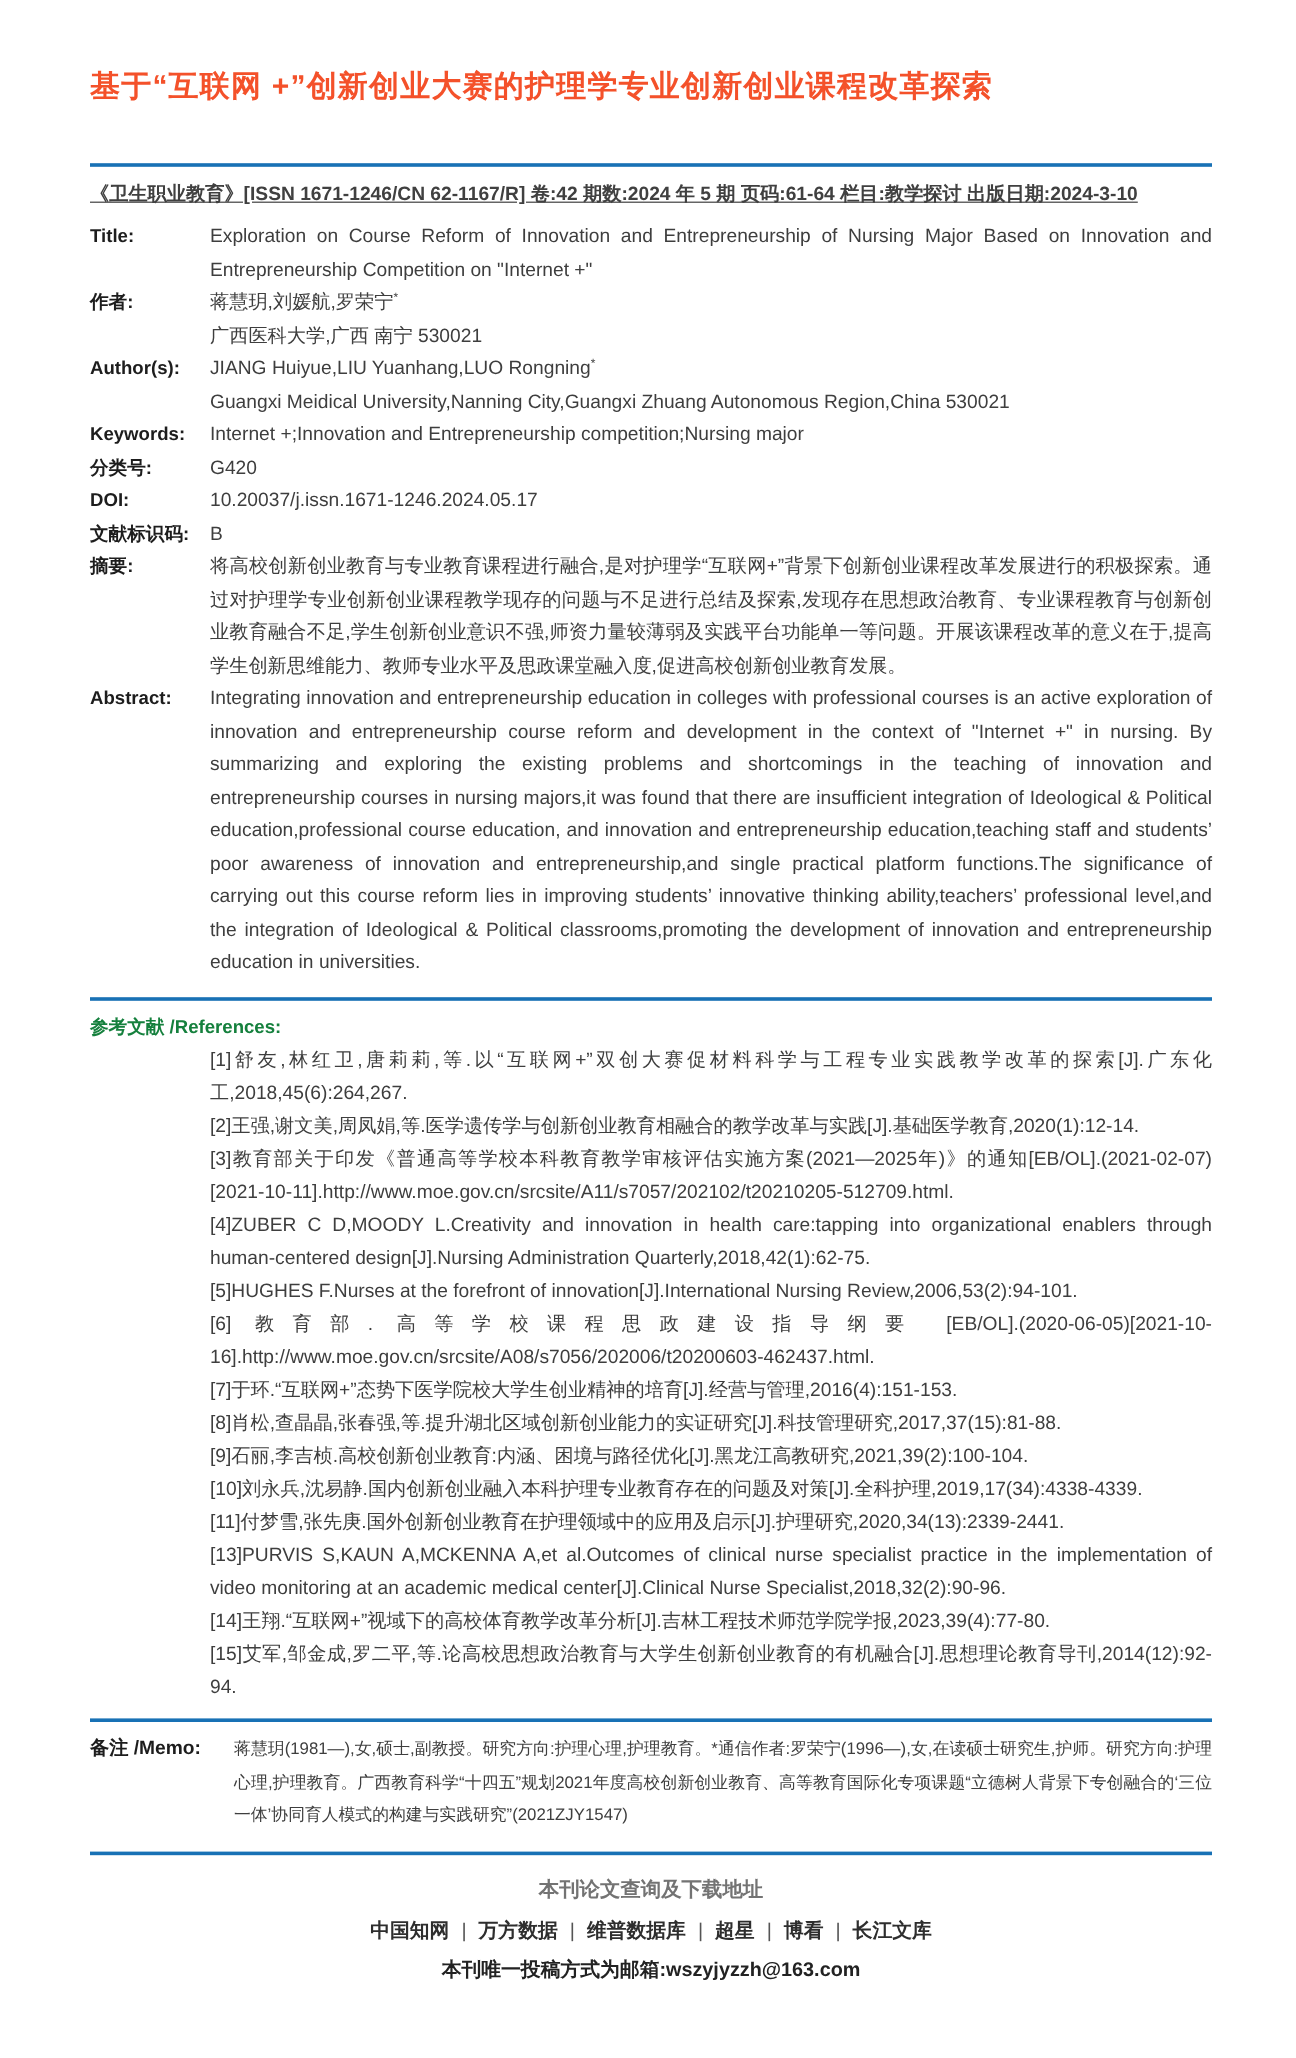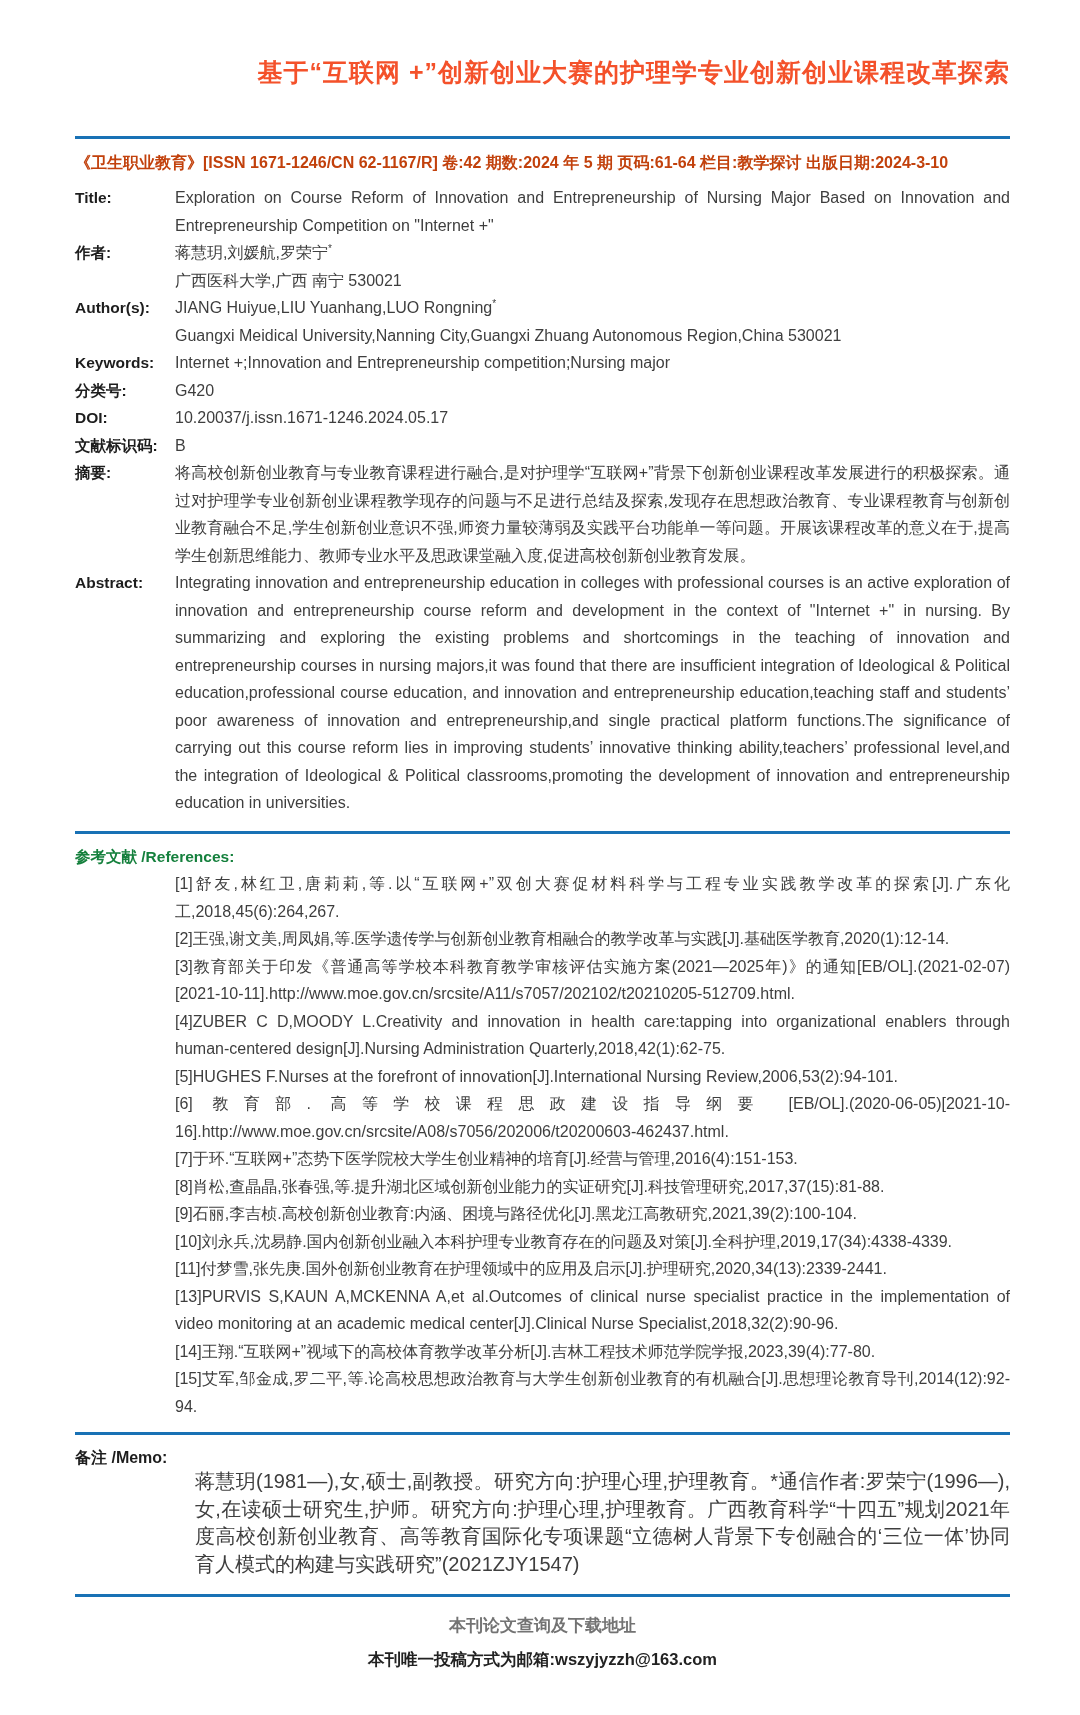--- a/index.html
+++ b/index.html
@@ -6,31 +6,32 @@
   html,body { background:#ffffff; }
   body {
     width:1080px; height:1715px; overflow:hidden;
     font-family:"Liberation Sans","DejaVu Sans",sans-serif;
     color:#3e3e3e;
   }
   .page { padding:0 70px 0 75px; }
   .article-title {
     margin-top:54px;
     font-size:25px; font-weight:700; letter-spacing:1px;
-    color:#f4512a; line-height:36px;text-align:right;
+    color:#f4512a; line-height:36px;
   }
   .rule { height:3px; background:#1871b5; border:none; }
   .rule-1 { margin-top:46px; }
   .rule-2 { margin-top:14px; }
   .rule-3 { margin-top:12px; }
   .rule-4 { margin-top:16px; }
   .journal-line {
     margin-top:12px;
-    font-size:16px; font-weight:700; color:#c2410c; line-height:24px;
+    font-size:16px; font-weight:700; color:#404040; line-height:24px;
     white-space:nowrap;
+    text-decoration:underline;
   }
   .meta { margin-top:9px; }
   .meta-row { display:flex; }
   .meta-label {
     width:100px; flex:none;
     font-weight:700; color:#1d1d1d;
     font-size:15.5px; line-height:27.5px;
   }
   .meta-value { flex:1; font-size:16px; line-height:27.5px; }
   .meta-line { text-align:justify; }
@@ -39,21 +40,21 @@
     margin-top:9px;
     font-weight:700; color:#15803d; font-size:15.5px; line-height:27.5px;
   }
   .refs-list { margin-left:100px; }
   .reference-item { font-size:16px; line-height:27.5px; text-align:justify; }
   .memo { display:flex; margin-top:9px; }
   .memo-label {
     width:120px; flex:none;
     font-weight:700; color:#1d1d1d; font-size:16px; line-height:27.5px;
   }
-  .memo-text { flex:1; font-size:20px; line-height:27.5px; text-align:justify;margin-top:24px; }
+  .memo-text { flex:1; font-size:14px; line-height:27.5px; text-align:justify; }
   .footer { text-align:center; }
   .footer-heading {
     margin-top:16px;
     color:#737373; font-size:17px; font-weight:700; line-height:26px;
   }
   .footer-databases {
     margin-top:8px;
     font-size:16.5px; color:#2e2e2e; font-weight:600; line-height:26px;
   }
   .db-sep { margin:0 10px; color:#555; font-weight:400; }
@@ -168,16 +169,19 @@
 
   <div class="memo">
     <div class="memo-label">备注 /Memo:</div>
     <div class="memo-text">蒋慧玥(1981—),女,硕士,副教授。研究方向:护理心理,护理教育。*通信作者:罗荣宁(1996—),女,在读硕士研究生,护师。研究方向:护理心理,护理教育。广西教育科学“十四五”规划2021年度高校创新创业教育、高等教育国际化专项课题“立德树人背景下专创融合的‘三位一体’协同育人模式的构建与实践研究”(2021ZJY1547)</div>
   </div>
 
   <div class="rule rule-4"></div>
 
   <div class="footer">
     <div class="footer-heading">本刊论文查询及下载地址</div>
+    <div class="footer-databases">
+      <span>中国知网</span><span class="db-sep">|</span><span>万方数据</span><span class="db-sep">|</span><span>维普数据库</span><span class="db-sep">|</span><span>超星</span><span class="db-sep">|</span><span>博看</span><span class="db-sep">|</span><span>长江文库</span>
+    </div>
     <div class="footer-submission">本刊唯一投稿方式为邮箱:wszyjyzzh@163.com</div>
   </div>
 
 </div>
 
 </body></html>

